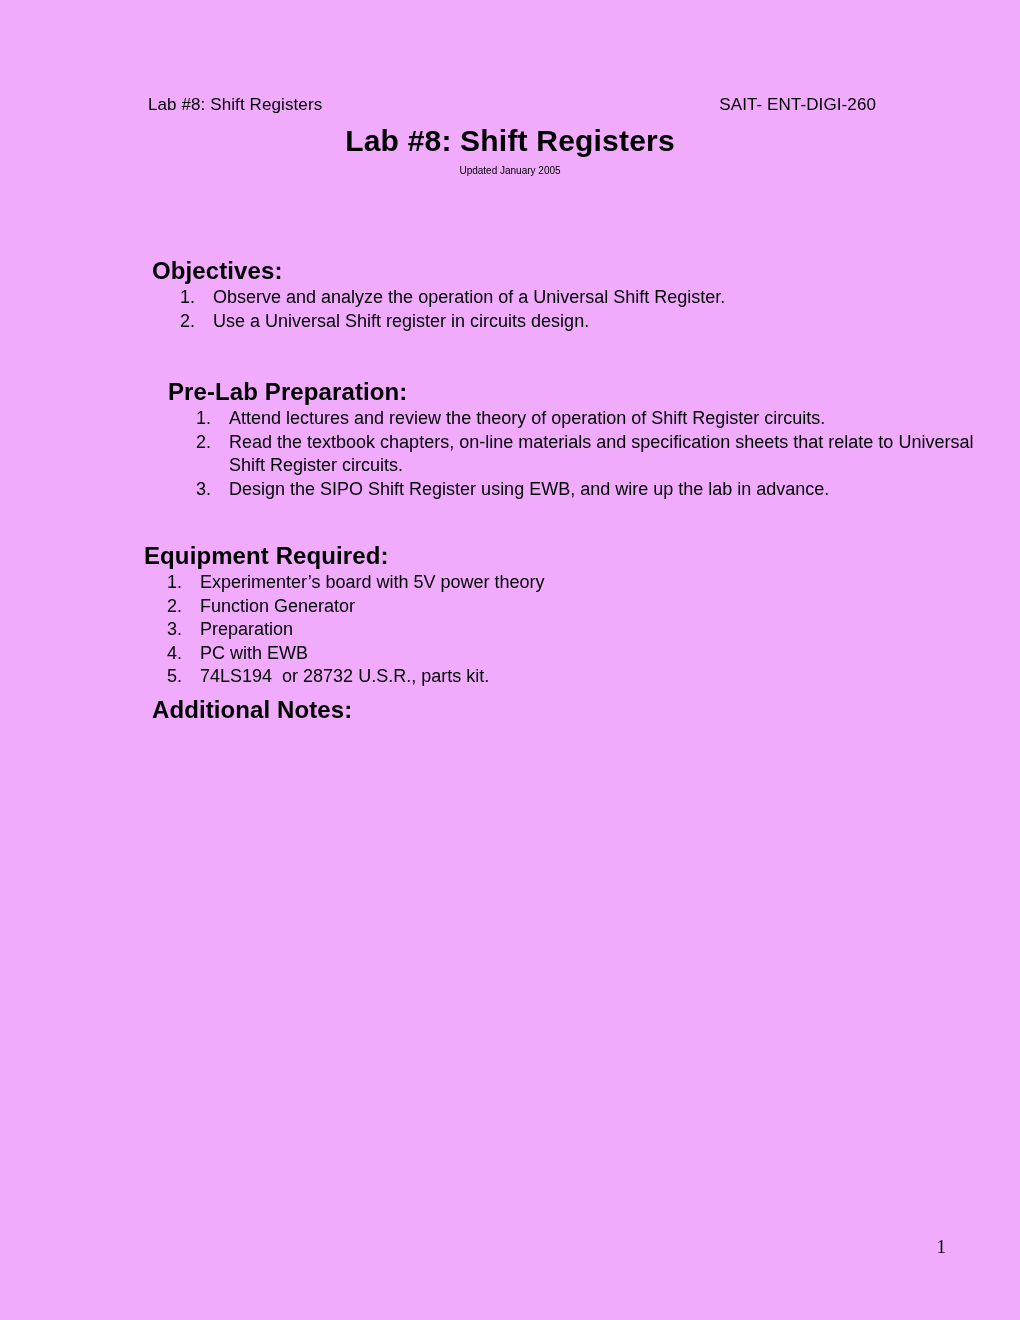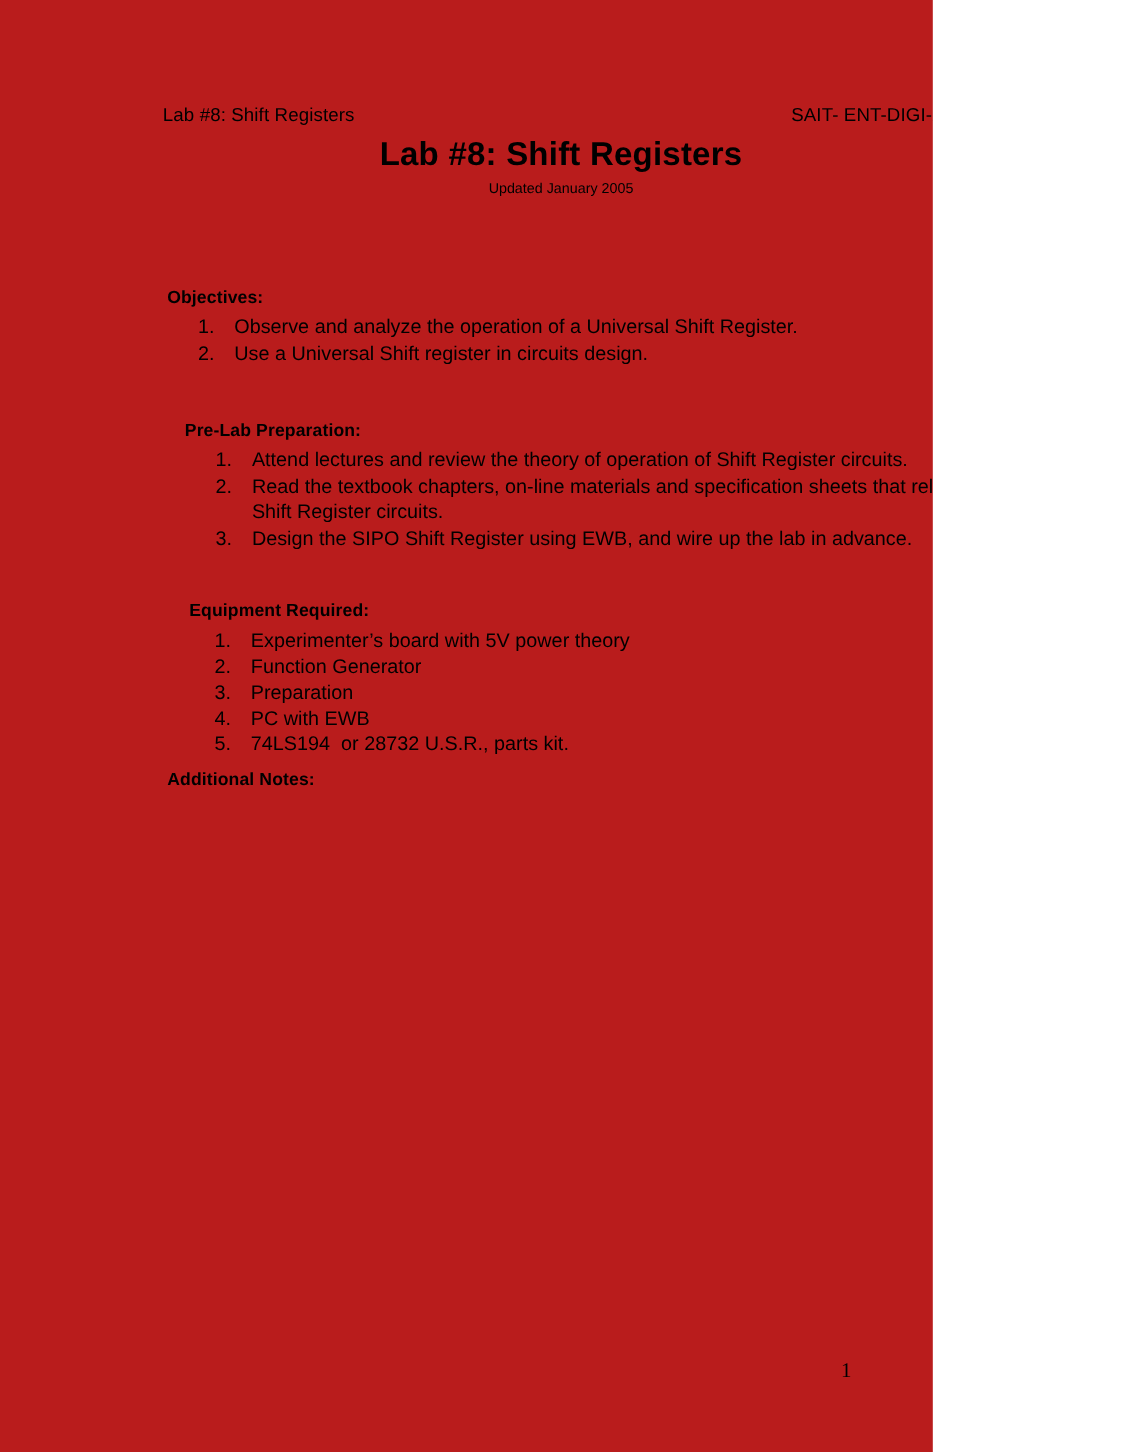--- a/index.html
+++ b/index.html
@@ -6,23 +6,23 @@
     margin: 0;
     padding: 0;
     background: #ffffff;
   }
   body {
     font-family: "Liberation Sans", sans-serif;
     color: #000000;
   }
   .page {
     position: relative;
-    width: 848px;
+    width: 1020px;
     height: 1320px;
-    background: #b91c1c;
+    background: #f0abfc;
     overflow: hidden;
   }
 
   
   .doc-header {
     position: absolute;
     left: 148px;
     top: 58px;
     width: 728px;
     display: flex;
@@ -46,34 +46,34 @@
     text-align: center;
   }
   .doc-title {
     font-size: 30px;
     font-weight: bold;
     line-height: 34px;
     letter-spacing: 0.2px;
     margin: 0;
   }
   .doc-subtitle {
-    font-size: 13px;
+    font-size: 10px;
     line-height: 17px;
     margin: 4px 0 0 0;
     font-weight: normal;
     text-align: center;
   }
 
   
   .section {
     position: absolute;
     width: 800px;
   }
   .section-heading {
-    font-size: 16px;
+    font-size: 24px;
     font-weight: bold;
     line-height: 26px;
     margin: 0 0 2px 0;
     letter-spacing: 0.1px;
   }
   ol.numbered {
     list-style: none;
     margin: 0;
     padding: 0;
   }
@@ -97,21 +97,21 @@
   }
 
   
   #section-objectives { left: 152px; top: 258px; }
   #section-objectives ol.numbered { margin-left: 28px; }
 
   #section-prelab { left: 168px; top: 379px; }
   #section-prelab ol.numbered { margin-left: 28px; }
   #section-prelab ol.numbered > li { width: 775px; }
 
-  #section-equipment { left: 172px; top: 543px; }
+  #section-equipment { left: 144px; top: 543px; }
   #section-equipment ol.numbered { margin-left: 23px; }
 
   #section-notes { left: 152px; top: 697px; }
 
   
   .page-number {
     position: absolute;
     right: 74px;
     top: 1236px;
     font-family: "Liberation Serif", serif;

